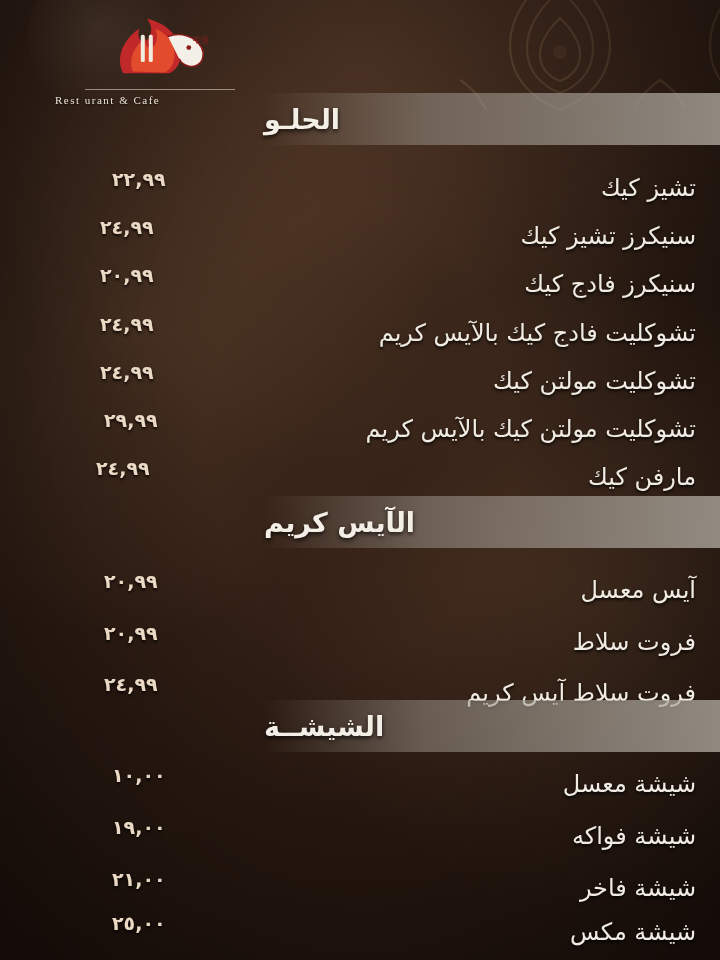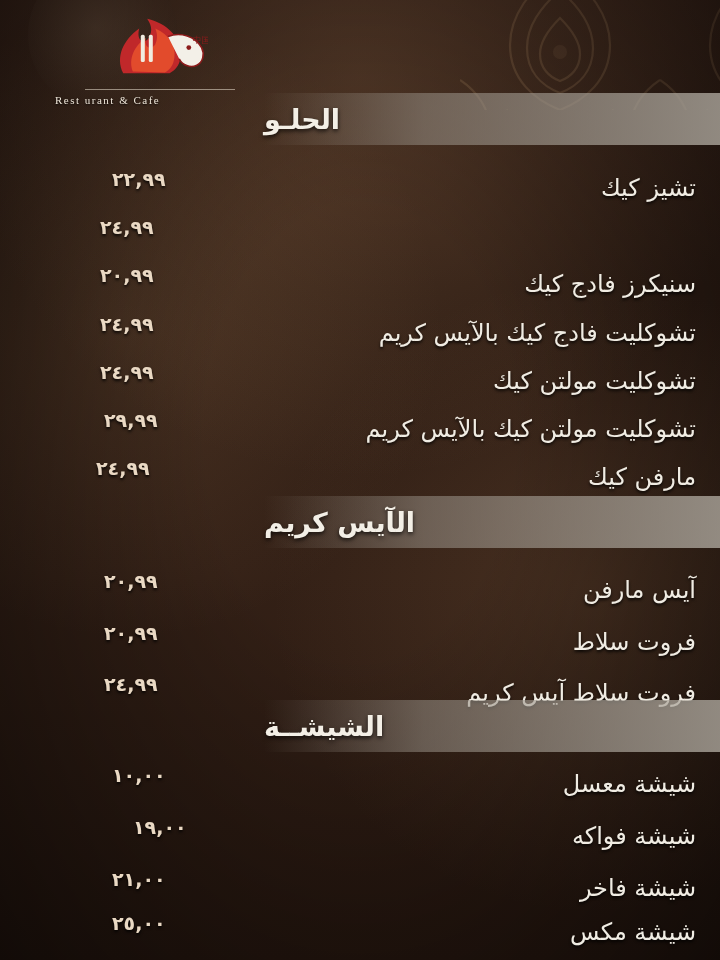--- a/index.html
+++ b/index.html
@@ -152,20 +152,21 @@
 
   <div id="sections-host">
       <div class="section-bar" style="top: 93px; width: 456px;">
         <span>الحلـو</span>
       </div>
       <div class="item" style="top: 166px;">
         <div class="item-name">تشيز كيك</div>
         <div class="item-price" style="left: 112px;">٢٢,٩٩</div>
       </div>
       <div class="item" style="top: 214px;">
+        <div class="item-name">سنيكرز تشيز كيك</div>
         <div class="item-price" style="left: 100px;">٢٤,٩٩</div>
       </div>
       <div class="item" style="top: 262px;">
         <div class="item-name">سنيكرز فادج كيك</div>
         <div class="item-price" style="left: 100px;">٢٠,٩٩</div>
       </div>
       <div class="item" style="top: 311px;">
         <div class="item-name">تشوكليت فادج كيك بالآيس كريم</div>
         <div class="item-price" style="left: 100px;">٢٤,٩٩</div>
       </div>
@@ -178,41 +179,41 @@
         <div class="item-price" style="left: 104px;">٢٩,٩٩</div>
       </div>
       <div class="item" style="top: 455px;">
         <div class="item-name">مارفن كيك</div>
         <div class="item-price" style="left: 96px;">٢٤,٩٩</div>
       </div>
       <div class="section-bar" style="top: 496px; width: 456px;">
         <span>الآيس كريم</span>
       </div>
       <div class="item" style="top: 568px;">
-        <div class="item-name">آيس مارفن</div>
+        <div class="item-name">آيس معسل</div>
         <div class="item-price" style="left: 104px;">٢٠,٩٩</div>
       </div>
       <div class="item" style="top: 620px;">
         <div class="item-name">فروت سلاط</div>
         <div class="item-price" style="left: 104px;">٢٠,٩٩</div>
       </div>
       <div class="item" style="top: 671px;">
         <div class="item-name">فروت سلاط آيس كريم</div>
         <div class="item-price" style="left: 104px;">٢٤,٩٩</div>
       </div>
       <div class="section-bar" style="top: 700px; width: 456px;">
         <span>الشيشــة</span>
       </div>
       <div class="item" style="top: 762px;">
         <div class="item-name">شيشة معسل</div>
         <div class="item-price" style="left: 112px;">١٠,٠٠</div>
       </div>
       <div class="item" style="top: 814px;">
         <div class="item-name">شيشة فواكه</div>
-        <div class="item-price" style="left: 112px; margin-left: 21px;">١٩,٠٠</div>
+        <div class="item-price" style="left: 112px;">١٩,٠٠</div>
       </div>
       <div class="item" style="top: 866px;">
         <div class="item-name">شيشة فاخر</div>
         <div class="item-price" style="left: 112px;">٢١,٠٠</div>
       </div>
       <div class="item" style="top: 910px;">
         <div class="item-name">شيشة مكس</div>
         <div class="item-price" style="left: 112px;">٢٥,٠٠</div>
       </div>
     </div>

